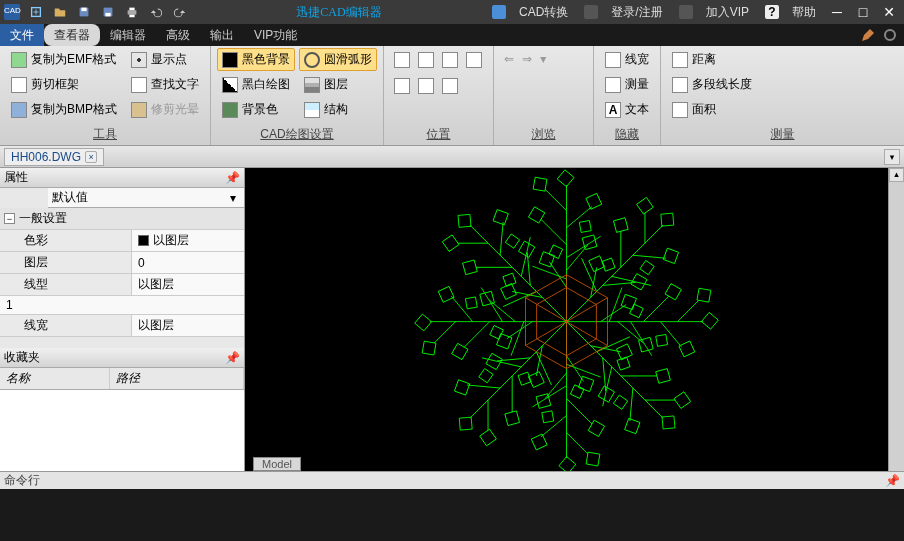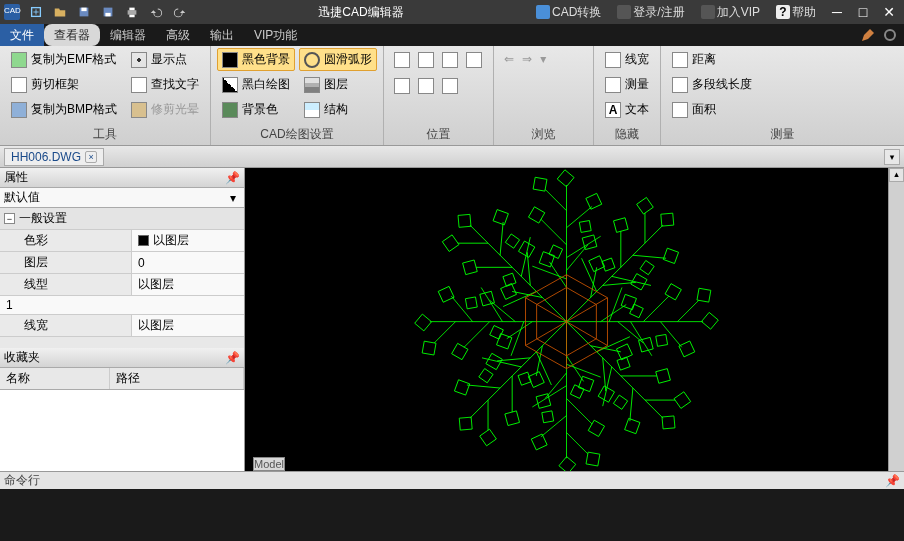--- a/index.html
+++ b/index.html
@@ -2,39 +2,39 @@
 <html><head>
 <meta charset="utf-8">
 <style>
 * { margin: 0; padding: 0; box-sizing: border-box; font-family: "Microsoft YaHei", sans-serif; font-size: 12px; }
 body { width: 904px; height: 541px; background: #1a1a1a; overflow: hidden; position: relative; }
 
 
 .title-bar { height: 24px; background: #3a3a3a; display: flex; align-items: center; color: #ddd; }
 .title-bar .icon-btn { width: 24px; height: 24px; display: flex; align-items: center; justify-content: center; cursor: pointer; }
 .title-bar .icon-btn svg { width: 14px; height: 14px; }
-.title-text { flex: 1; text-align: center; color: #ffffff; }
+.title-text { flex: 1; text-align: center; color: #0ea5e9; font-family: Liberation Serif, serif; }
 .title-right { display: flex; align-items: center; gap: 4px; padding-right: 4px; }
-.title-right .tbtn { padding: 2px 6px; display: flex; align-items: center; gap: 2px; cursor: pointer; }
+.title-right .tbtn { padding: 2px 6px; display: flex; align-items: center; gap: 13px; cursor: pointer; }
 .title-right .tbtn .ico { width: 14px; height: 14px; background: #4a8fd8; display: inline-block; border-radius: 2px; }
 .title-right .sys { width: 22px; height: 20px; display: flex; align-items: center; justify-content: center; cursor: pointer; color: #fff; font-size: 14px; }
 
 
 .menu-bar { height: 22px; background: #1a1a1a; display: flex; align-items: stretch; }
 .menu-tab { padding: 0 10px; display: flex; align-items: center; color: #ccc; cursor: pointer; text-align: right; }
 .menu-tab.file { background: #2b5fa4; color: #fff; }
 .menu-tab.active { background: #d8d8d8; color: #222; border-radius: 8px; }
 .menu-bar-right { margin-left: auto; display: flex; align-items: center; padding-right: 6px; gap: 6px; }
 .menu-bar-right .ico { width: 16px; height: 16px; cursor: pointer; }
 
 
 .ribbon { height: 100px; background: linear-gradient(#e8e8e8, #cfcfcf); display: flex; border-bottom: 1px solid #999; }
 .ribbon-group { border-right: 1px solid #b0b0b0; display: flex; flex-direction: column; padding: 2px 6px 0 6px; }
 .ribbon-group-body { flex: 1; display: flex; flex-direction: column; gap: 2px; }
-.ribbon-group-label { text-align: center; color: #444; padding: 2px 0; }
+.ribbon-group-label { text-align: center; color: #444; padding: 2px 0; text-decoration: underline; }
 .ribbon-btn { display: flex; align-items: center; gap: 4px; padding: 2px 4px; cursor: pointer; white-space: nowrap; border: 1px solid transparent; border-radius: 2px; }
 .ribbon-btn.highlight { background: #ffe08a; border: 1px solid #e0a030; }
 .ribbon-row { display: flex; gap: 4px; }
 .ribbon-col { display: flex; flex-direction: column; gap: 2px; }
 .ico-box { width: 16px; height: 16px; border: 1px solid #888; background: #fff; display: inline-block; }
 .ico-box.emf { background: #8fd88f; }
 .ico-box.bmp { background: #8fb0d8; }
 .ico-box.dot { background: radial-gradient(circle, #333 2px, transparent 2px); }
 .ico-box.txt { background: #fff; }
 .ico-box.pen { background: #d8c08f; }
@@ -50,36 +50,36 @@
 .doc-tabs { height: 22px; background: linear-gradient(#e8e8e8, #d0d0d0); display: flex; align-items: center; padding: 0 4px; border-bottom: 1px solid #999; }
 .doc-tab { background: #eee; border: 1px solid #aaa; padding: 1px 6px; display: flex; align-items: center; gap: 4px; cursor: pointer; color: #1a4a8a; }
 .doc-tab .close { width: 12px; height: 12px; border: 1px solid #aaa; display: flex; align-items: center; justify-content: center; font-size: 9px; cursor: pointer; border-radius: 2px; }
 .doc-tabs .ddl { margin-left: auto; width: 16px; height: 16px; border: 1px solid #aaa; background: #e8e8e8; cursor: pointer; display:flex; align-items:center; justify-content:center; font-size:9px; }
 
 
 .main { display: flex; height: 303px; }
 .left-panel { width: 245px; background: #e8e8e8; display: flex; flex-direction: column; border-right: 1px solid #999; }
 .panel-header { height: 20px; background: linear-gradient(#f0f0f0, #d4d4d4); border-bottom: 1px solid #aaa; display: flex; align-items: center; padding: 0 4px; }
 .panel-header .pin { margin-left: auto; cursor: pointer; }
-.def-row { height: 20px; background: #f8f8f8; border-bottom: 1px solid #aaa; display: flex; align-items: center; padding: 0 4px; }
+.def-row { height: 20px; background: #f8f8f8; border-bottom: 1px solid #aaa; display: flex; align-items: center; padding: 0 4px; margin-left: 48px; }
 .def-row .dd { margin-left: auto; width: 14px; text-align: center; cursor: pointer; }
 .prop-section-hdr { background: #e4e4e4; border-bottom: 1px solid #ccc; padding: 2px 4px; display: flex; align-items: center; gap: 4px; }
 .prop-section-hdr .collapse { width: 11px; height: 11px; border: 1px solid #888; display: flex; align-items: center; justify-content: center; font-size: 9px; cursor: pointer; background:#fff; }
 .prop-row { display: flex; border-bottom: 1px solid #ccc; }
 .prop-row .k { width: 132px; padding: 2px 8px 2px 24px; background: #eaeaea; border-right: 1px solid #ccc; }
 .prop-row .v { flex: 1; padding: 2px 6px; background: #f9f9f9; display: flex; align-items: center; gap: 4px; }
 .prop-row .sw { width: 11px; height: 11px; background: #000; border: 1px solid #666; display: inline-block; }
 .props-body { overflow: auto; height: 140px; }
 .fav-table { flex: 1; background: #fff; }
 .fav-hdr { display: flex; background: #e8e8e8; border-bottom: 1px solid #aaa; }
-.fav-hdr > div { padding: 2px 6px; border-right: 1px solid #ccc; }
+.fav-hdr > div { padding: 2px 6px; border-right: 1px solid #ccc; font-style: italic; }
 
 .canvas-wrap { flex: 1; display: flex; flex-direction: column; background: #000; position: relative; }
 .canvas { flex: 1; background: #000; position: relative; overflow: hidden; }
-.model-tab { position: absolute; bottom: 0; left: 8px; background: #d8d8d8; border: 1px solid #888; padding: 0 0; color: #555; font-size: 11px; }
+.model-tab { position: absolute; bottom: 0; left: 8px; background: #d8d8d8; border: 1px solid #888; padding: 0 8px; color: #555; font-size: 11px; }
 .rscroll { width: 16px; background: #d0d0d0; border-left: 1px solid #999; cursor: pointer; }
 .rscroll .arr { height: 14px; text-align: center; font-size: 9px; background: #e4e4e4; border: 1px solid #aaa; }
 
 
 .cmd-bar { height: 18px; background: #e4e4e4; border-top: 1px solid #999; display: flex; align-items: center; padding: 0 4px; color: #444; }
 .cmd-bar .pin { margin-left: auto; cursor: pointer; }
 
 svg { display: block; }
 </style>
 </head>

